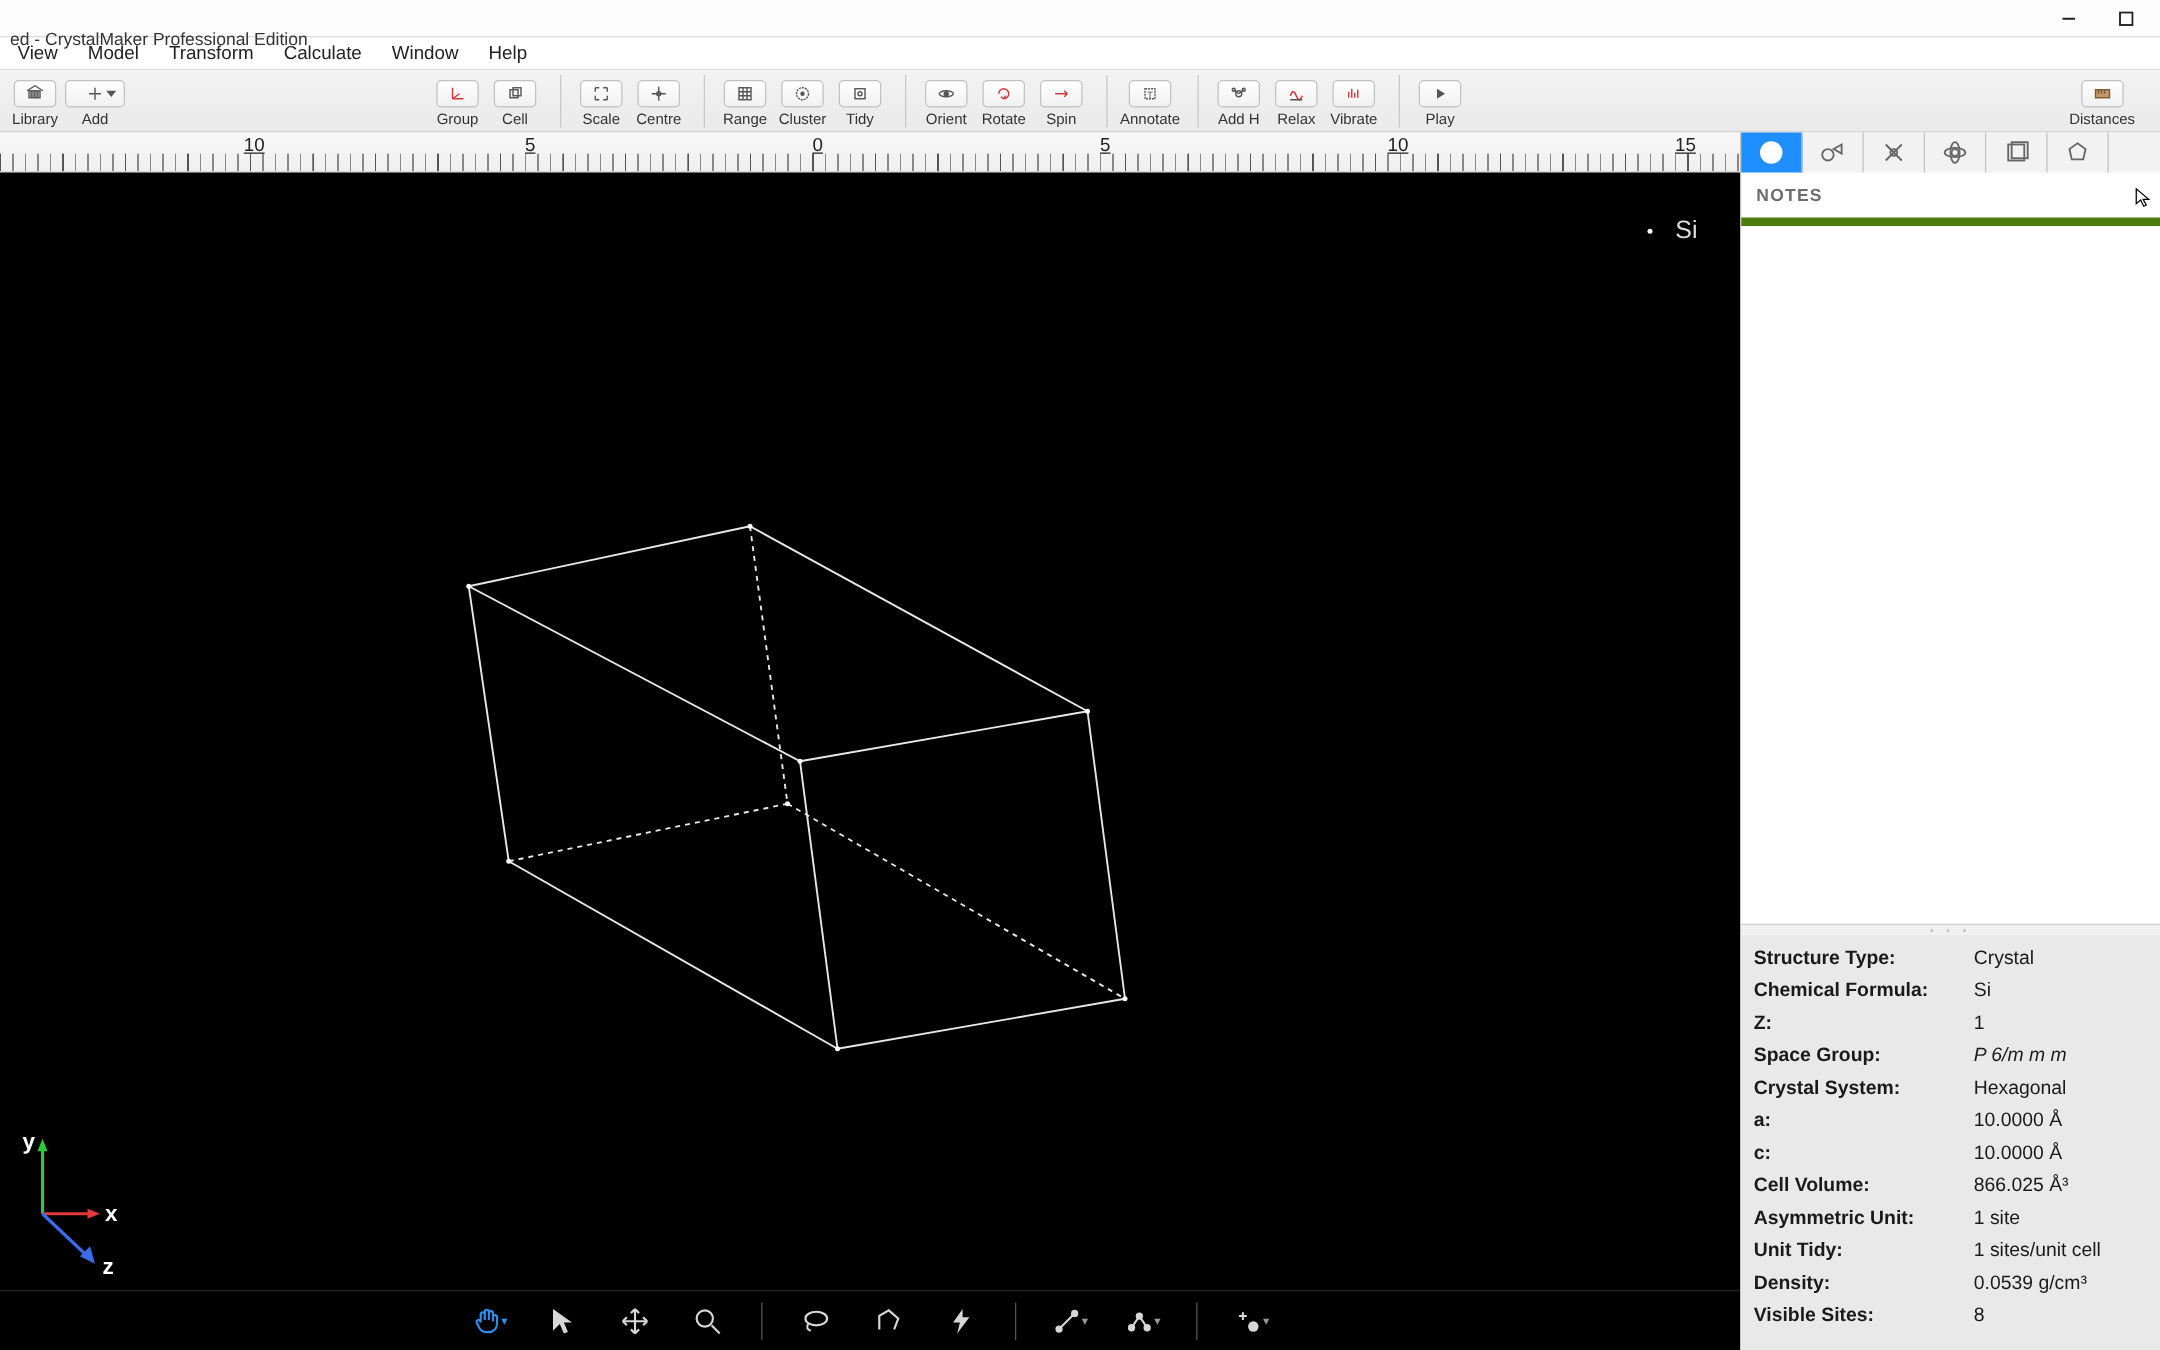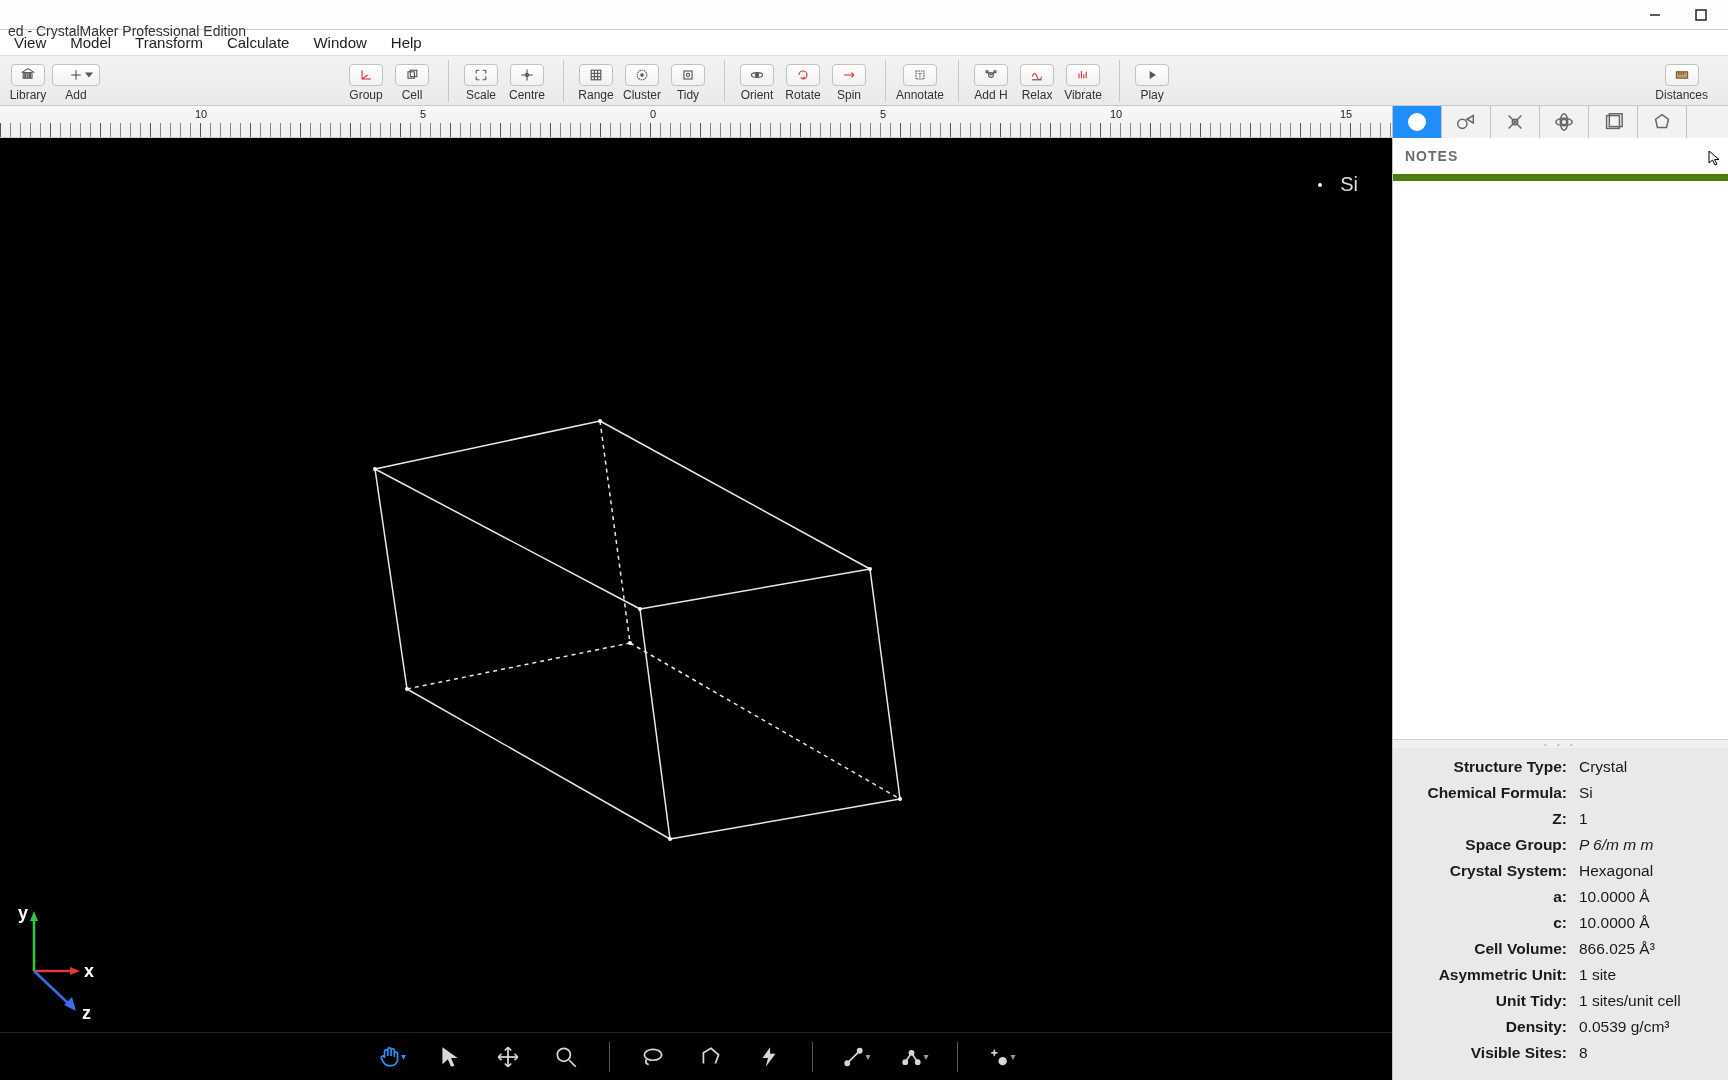--- a/index.html
+++ b/index.html
@@ -27,21 +27,21 @@
   .tbtn .lbl { font-size:12px; color:#333; white-space:nowrap; }
   .tbtn svg { width:16px; height:16px; stroke:#555; fill:none; stroke-width:1.4; }
   .tbtn .accent { stroke:#d7343a; }
   .flex-spacer { flex:1; }
 
   
   .workarea { position:absolute; top:106px; left:0; right:0; bottom:0; display:flex; }
   .canvaswrap { position:relative; flex:0 0 1392px; display:flex; flex-direction:column; }
   .ruler { height:32px; background:linear-gradient(#f8f8f8,#efefef); position:relative; border-bottom:1px solid #ccc; display:flex; }
   .ruler .tickarea { flex:1; position:relative; overflow:hidden; }
-  .ruler .ticklabel { position:absolute; top:2px; font-size:11px; color:#222; }
+  .ruler .ticklabel { position:absolute; top:2px; font-size:15px; color:#222;text-decoration:underline; }
   .ruler .ticks { position:absolute; bottom:0; left:0; right:0; height:14px; background-image:repeating-linear-gradient(to right, #888 0, #888 1px, transparent 1px, transparent 10px); }
   .ruler .ticks.major { height:14px; background-image:repeating-linear-gradient(to right, #555 0, #555 1px, transparent 1px, transparent 50px); bottom:0; }
 
   
   .paneltabs { width:336px; border-left:1px solid #c2c2c2; background:#f2f2f2; display:flex; }
   .paneltab { width:49px; height:32px; border-right:1px solid #c2c2c2; display:flex; align-items:center; justify-content:center; }
   .paneltab.active { background:#1f8fff; }
   .paneltab svg { width:22px; height:22px; stroke:#666; fill:none; stroke-width:1.6; }
   .paneltab.active svg { stroke:#fff; fill:#fff; }
 
@@ -65,21 +65,21 @@
   .divider-dots { height:8px; background:#f0f0f0; display:flex; align-items:center; justify-content:center; }
   .divider-dots::before { content:"• • •"; color:#bbb; font-size:8px; letter-spacing:4px; }
   .overview-section { background:#e9e9e9; padding:10px 10px 18px; }
   .segctrl { display:flex; justify-content:center; margin:2px auto 14px; }
   .segctrl .seg { padding:3px 18px; border:1px solid #9a9a9a; background:#fff; font-size:14px; }
   .segctrl .seg:first-child { border-radius:6px 0 0 6px; }
   .segctrl .seg:last-child  { border-radius:0 6px 6px 0; border-left:none; }
   .segctrl .seg.active { background:#1f8fff; color:#fff; border-color:#1f8fff; font-weight:500; }
   .proplist { display:flex; flex-direction:column; gap:8px; }
   .prow { display:flex; align-items:baseline; }
-  .prow .plabel { flex:0 0 170px; text-align:right; font-weight:700; font-size:15.5px; color:#1a1a1a; padding-right:6px; }
+  .prow .plabel { flex:0 0 170px; font-weight:700; font-size:15.5px; color:#1a1a1a; padding-right:6px; }
   .prow .plabel::after { content:":"; }
   .prow .pval { font-size:15.5px; color:#1a1a1a; padding-left:6px; white-space:nowrap; }
   .prow .pval .ital { font-style:italic; }
 
   .cursor-arrow { position:absolute; top:150px; right:5px; width:16px; height:16px; }
   .cursor-arrow svg { width:16px; height:16px; }
 </style>
 </head>
 <body>
 

